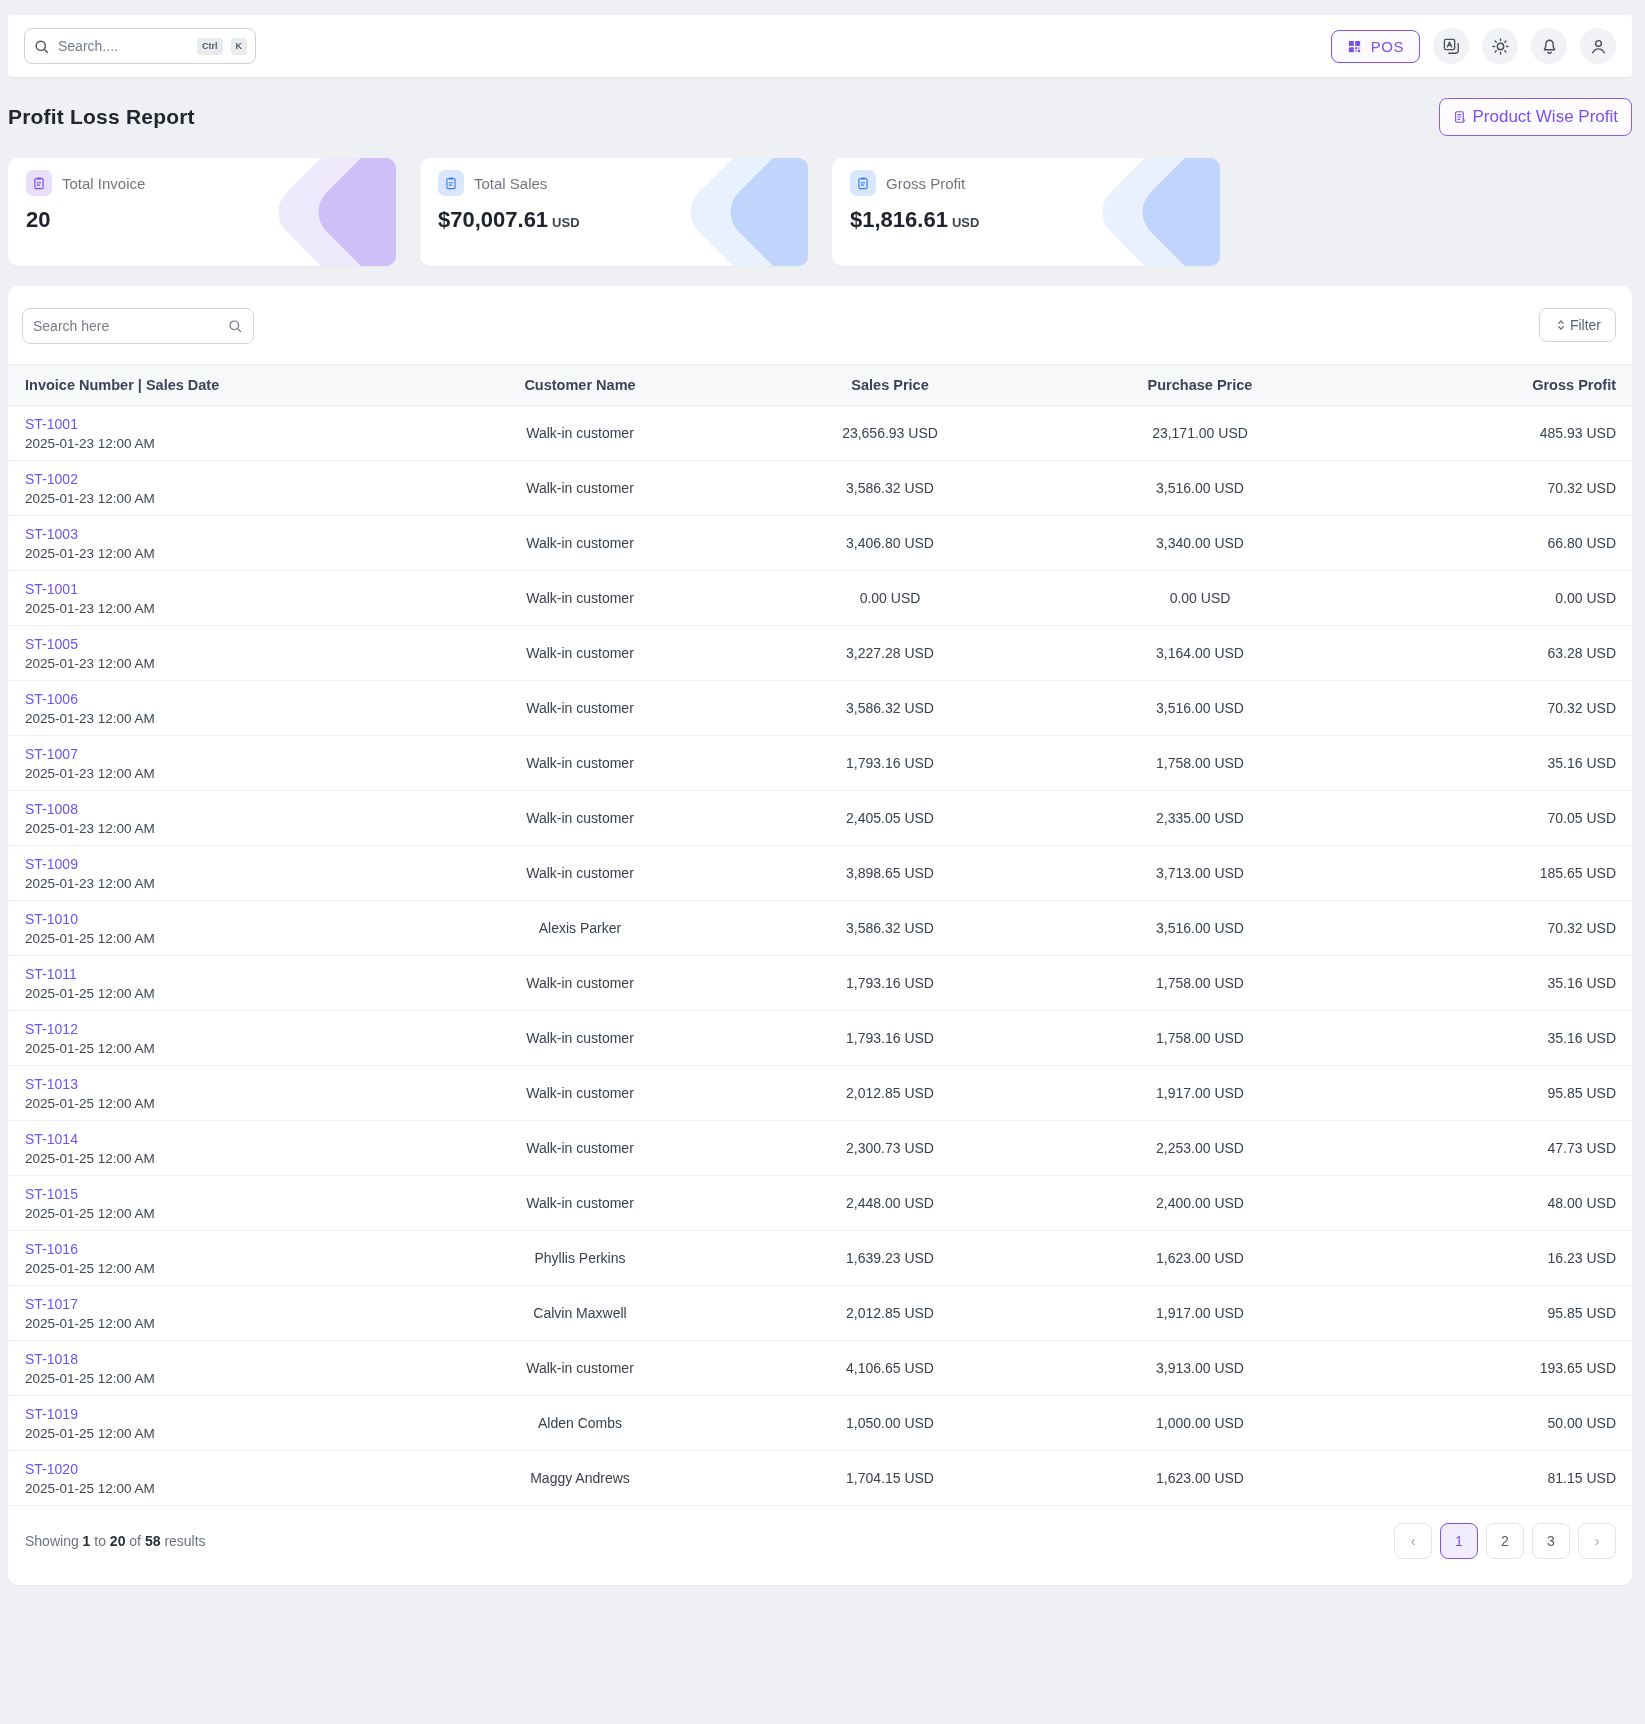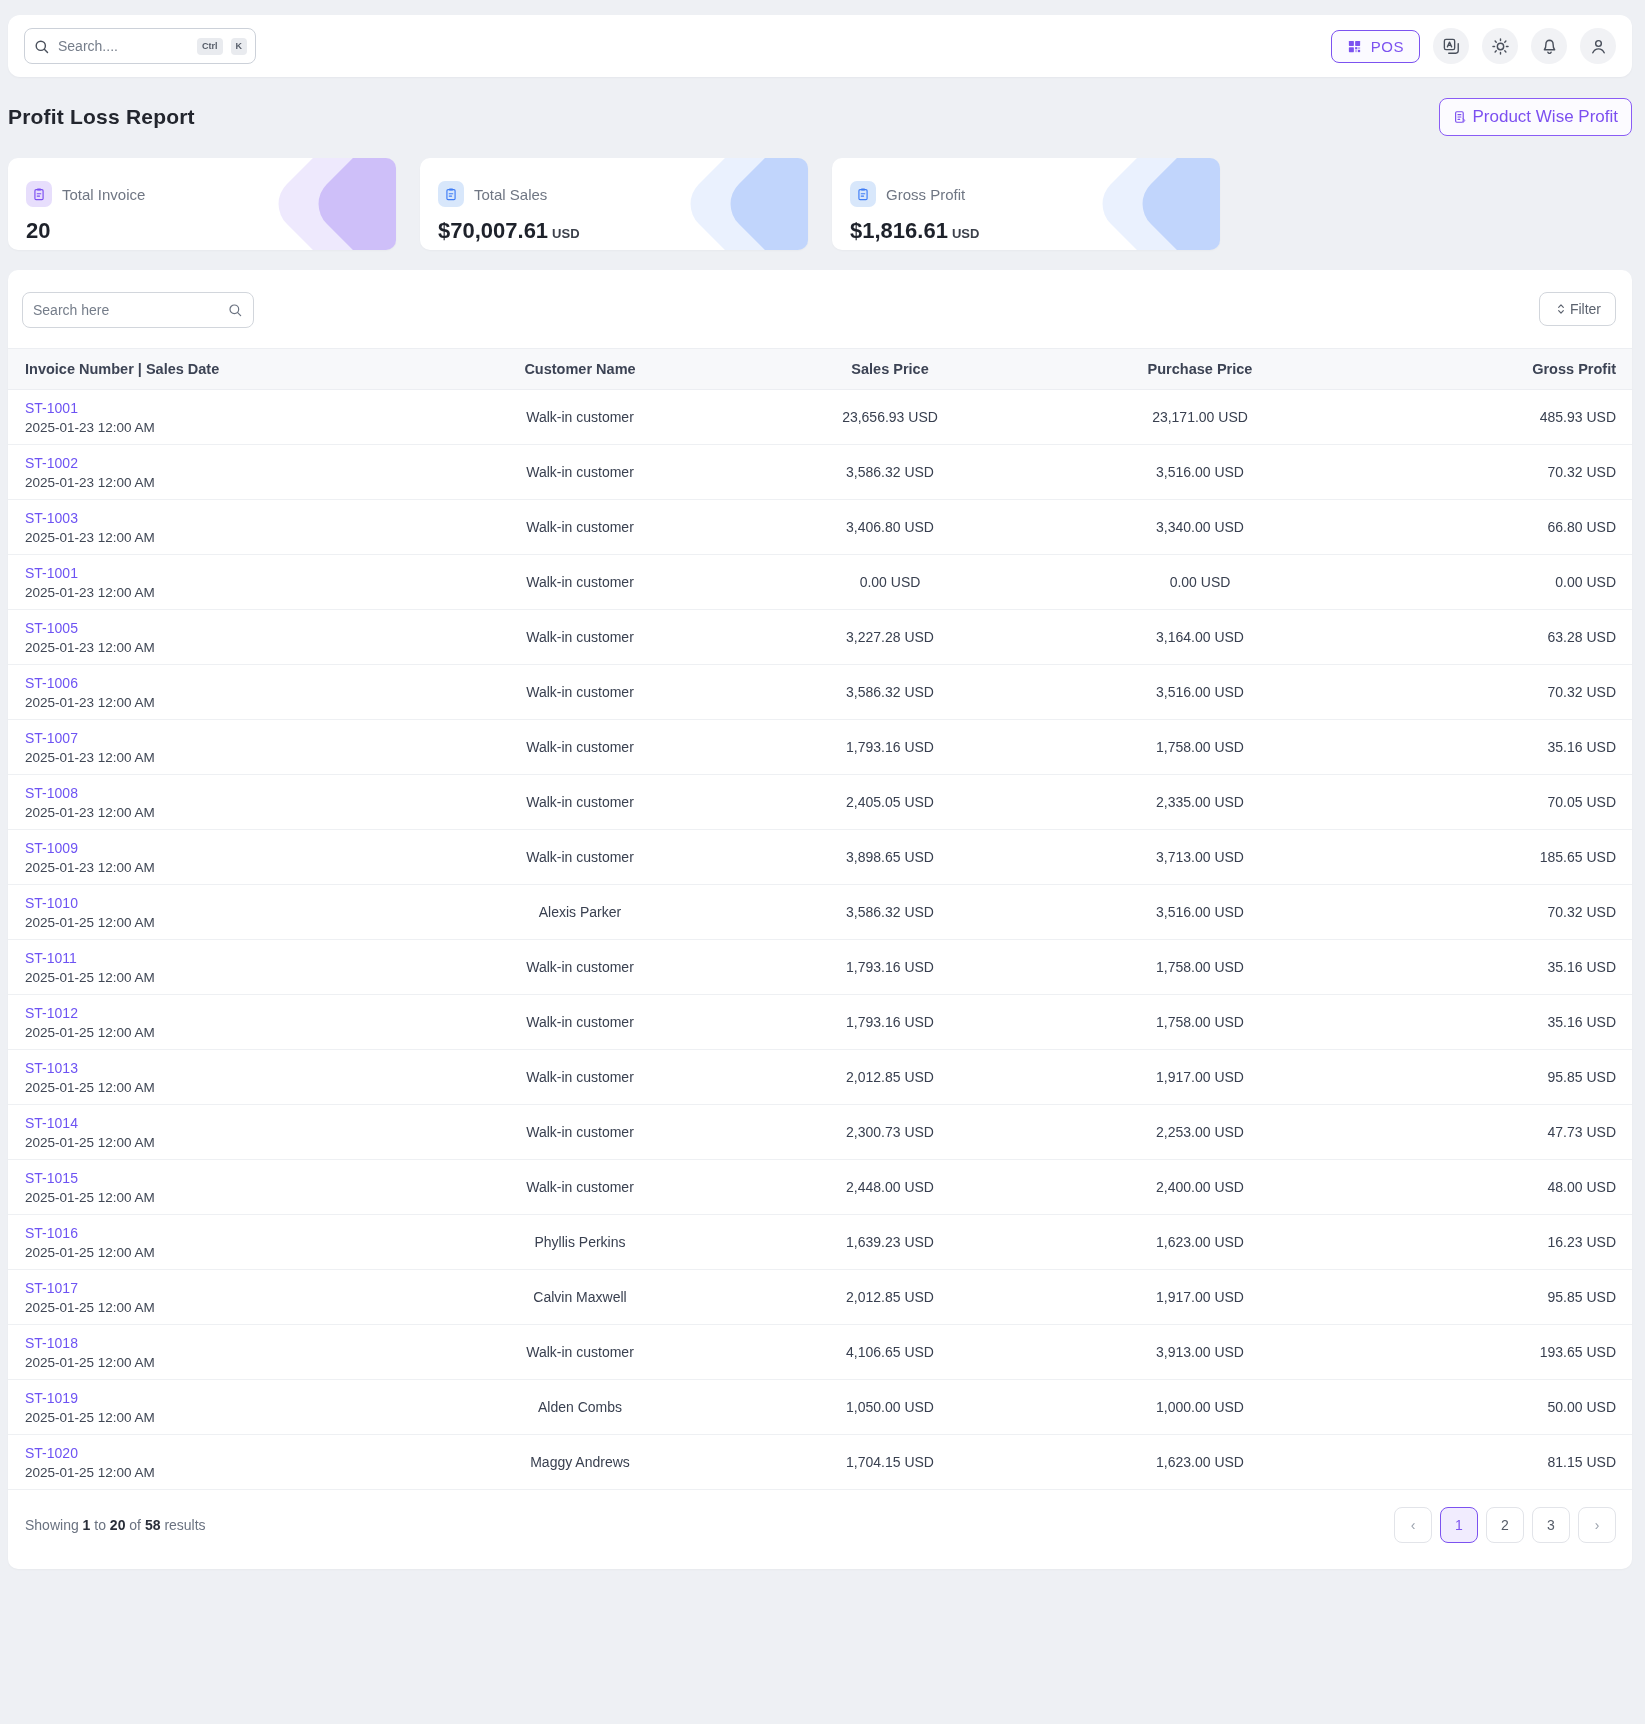--- a/index.html
+++ b/index.html
@@ -7,21 +7,21 @@
   body {
     background: #eef0f4;
     font-family: "Liberation Sans", sans-serif;
     color: #394050;
     position: relative;
   }
   .wrap { padding: 15px 13px 0 8px; }
 
   
   .topbar {
-    background: #fff; border-radius: 12px; height: 62px;
+    background: #fff; border-radius: 4px; height: 62px;
     display: flex; align-items: center; padding: 0 16px;
     box-shadow: 0 1px 2px rgba(20,20,40,.04);
   }
   .searchbox {
     width: 232px; height: 36px; border: 1px solid #ccd1d9; border-radius: 8px;
     display: flex; align-items: center; gap: 8px; padding: 0 8px; background: #fff;
   }
   .searchbox input { border: 0; outline: 0; flex: 1; min-width: 0; font-size: 14px; color: #3a4050; font-family: inherit; }
   .searchbox input::placeholder { color: #757d8a; }
   .kbd { background: #e9ebef; color: #555c68; font-size: 9px; font-weight: bold; border-radius: 4px; padding: 4px 5px; line-height: 1; }
@@ -41,21 +41,21 @@
   .page-title { font-size: 21px; font-weight: bold; color: #23262e; letter-spacing: .2px; }
   .pwp-btn {
     display: flex; align-items: center; gap: 6px; cursor: pointer;
     border: 1px solid #8a5cf5; color: #7c4ff0; background: #fcfbff;
     border-radius: 8px; padding: 8px 13px; font-size: 17px; font-family: inherit;
   }
 
   
   .cards { display: grid; grid-template-columns: repeat(4, 1fr); gap: 24px; margin-top: 22px; }
   .card {
-    background: #fff; border-radius: 10px; height: 92px; padding: 23px 18px;
+    background: #fff; border-radius: 10px; height: 108px; padding: 12px 18px;
     position: relative; overflow: hidden; box-shadow: 0 1px 2px rgba(20,20,40,.03);
   }
   .card-head { display: flex; align-items: center; gap: 10px; position: relative; z-index: 1; }
   .card-icon { width: 26px; height: 26px; border-radius: 7px; display: flex; align-items: center; justify-content: center; }
   .card-label { font-size: 15px; color: #6f7683; }
   .card-value-row { margin-top: 11px; position: relative; z-index: 1; }
   .card-value { font-size: 22px; font-weight: bold; color: #1e222b; }
   .card-unit { font-size: 13px; font-weight: bold; color: #3c414b; margin-left: 4px; }
   .chev { position: absolute; top: 50%; width: 150px; height: 150px; border-radius: 28px; transform: translateY(-50%) rotate(45deg); }
   .chev.outer { right: -52px; }

